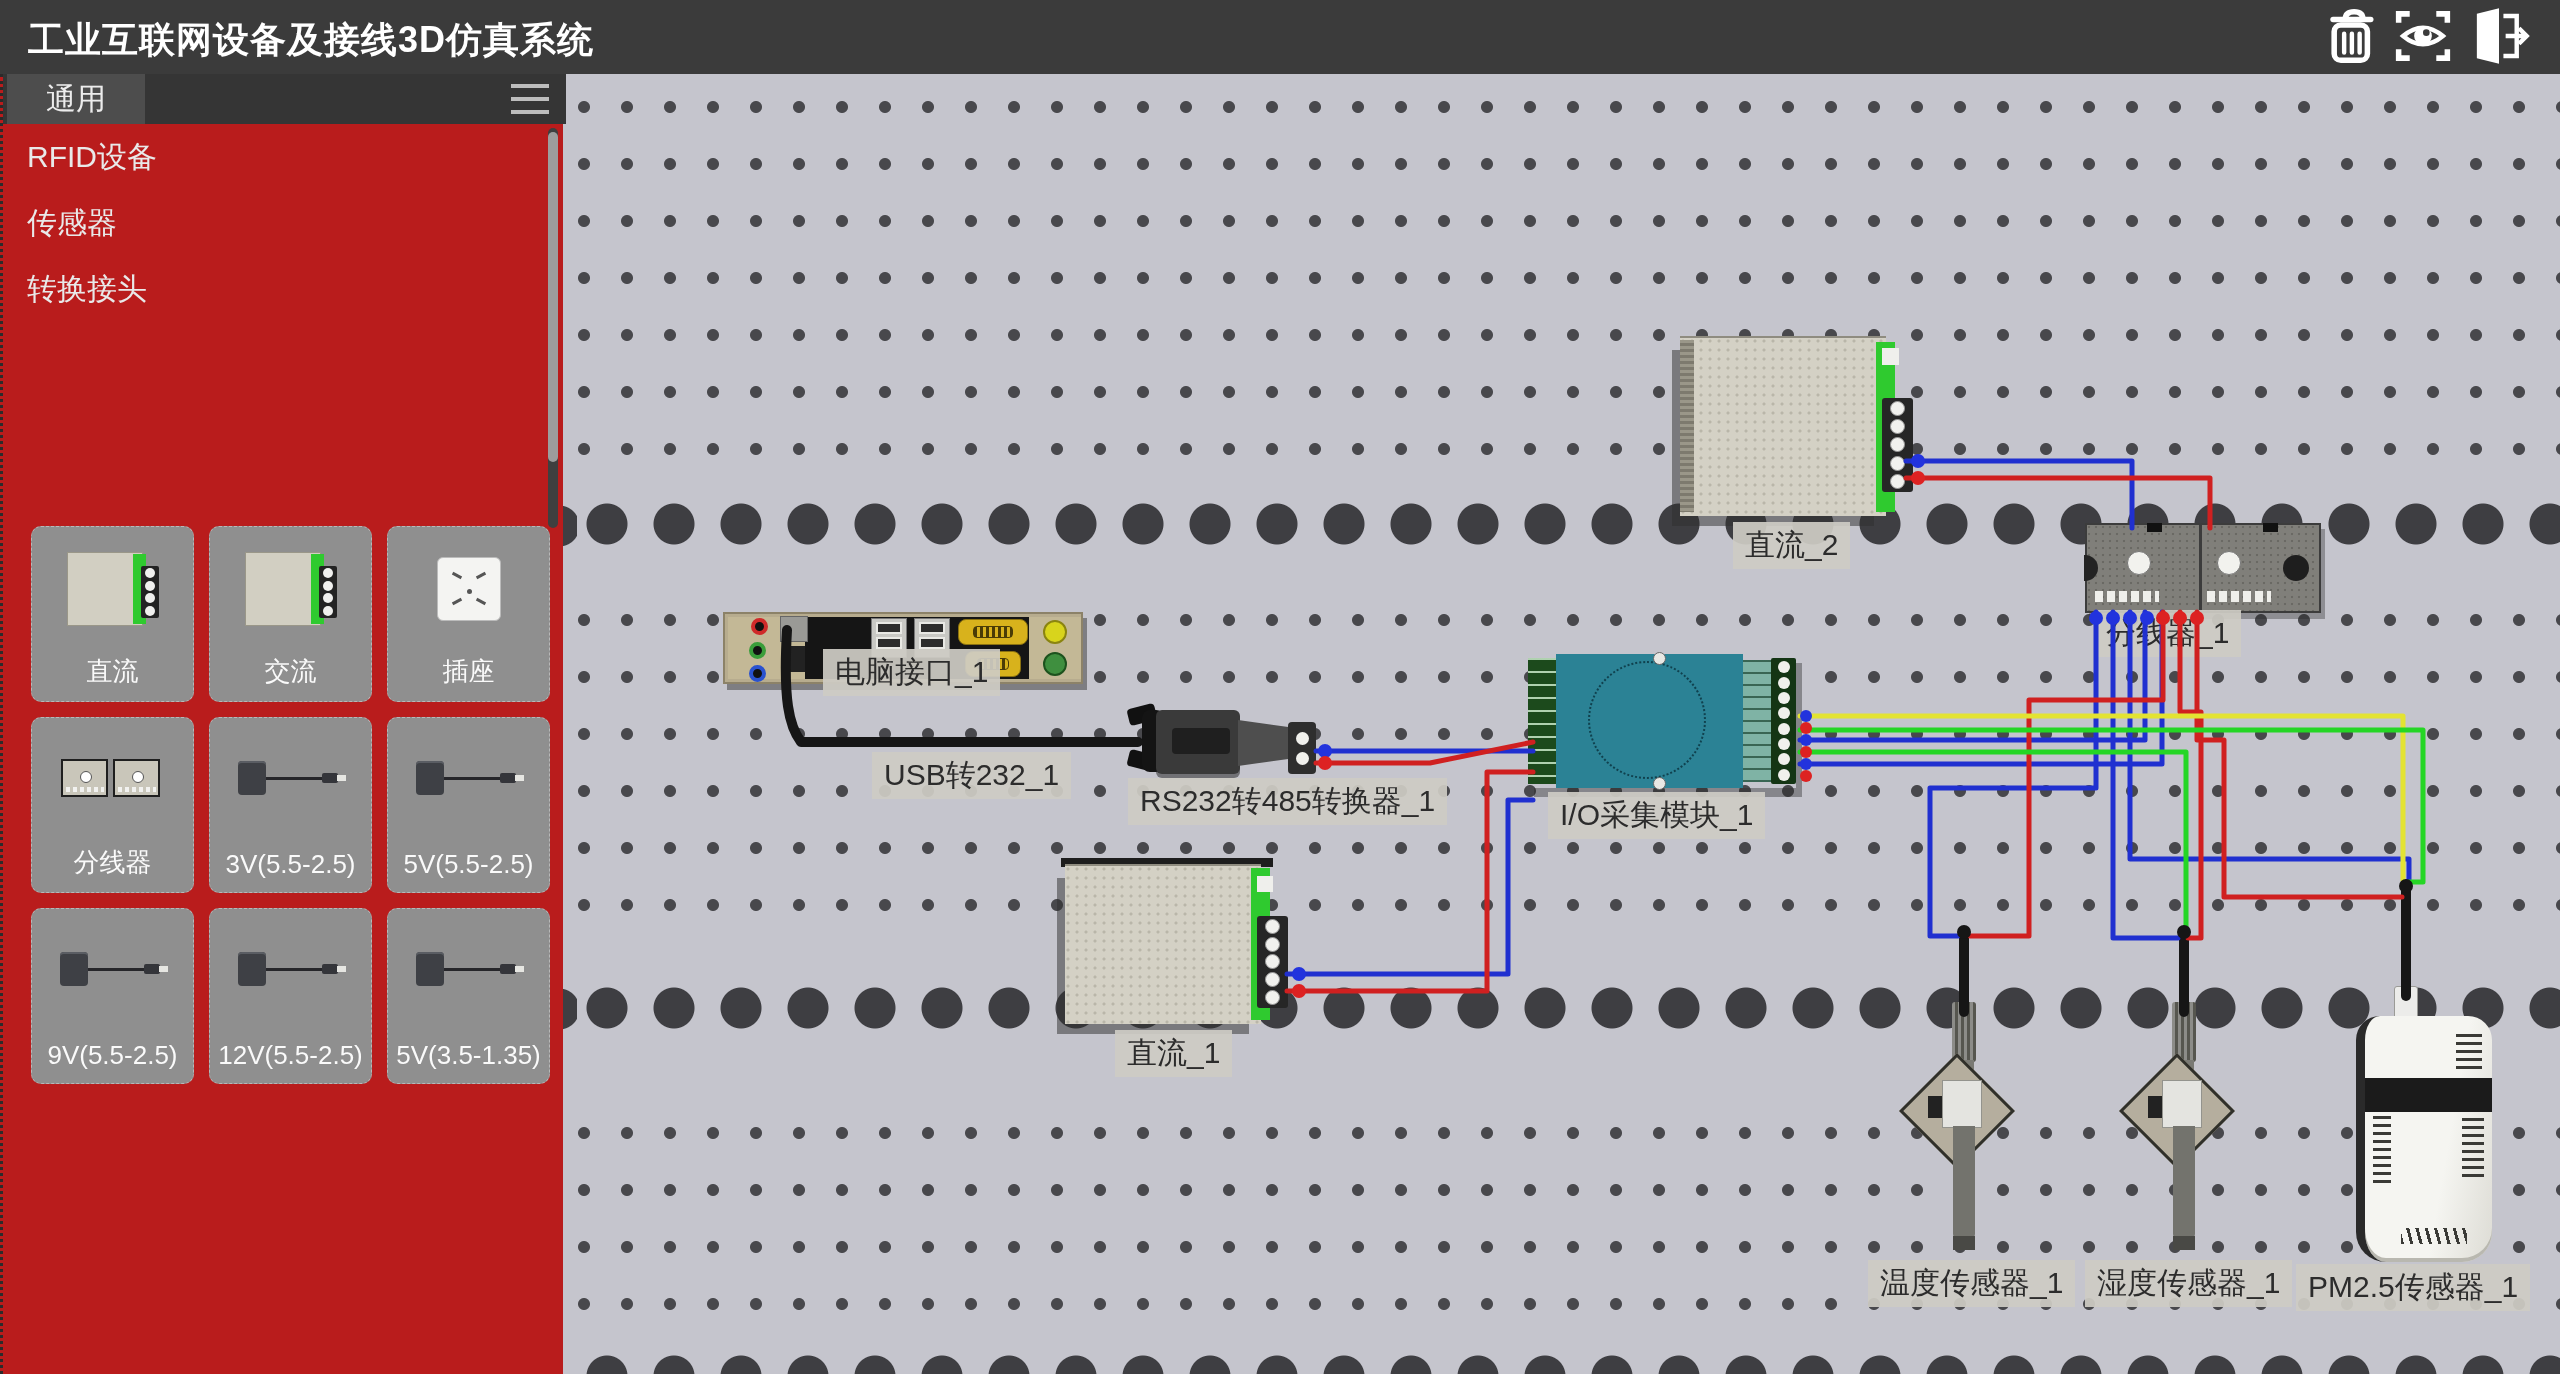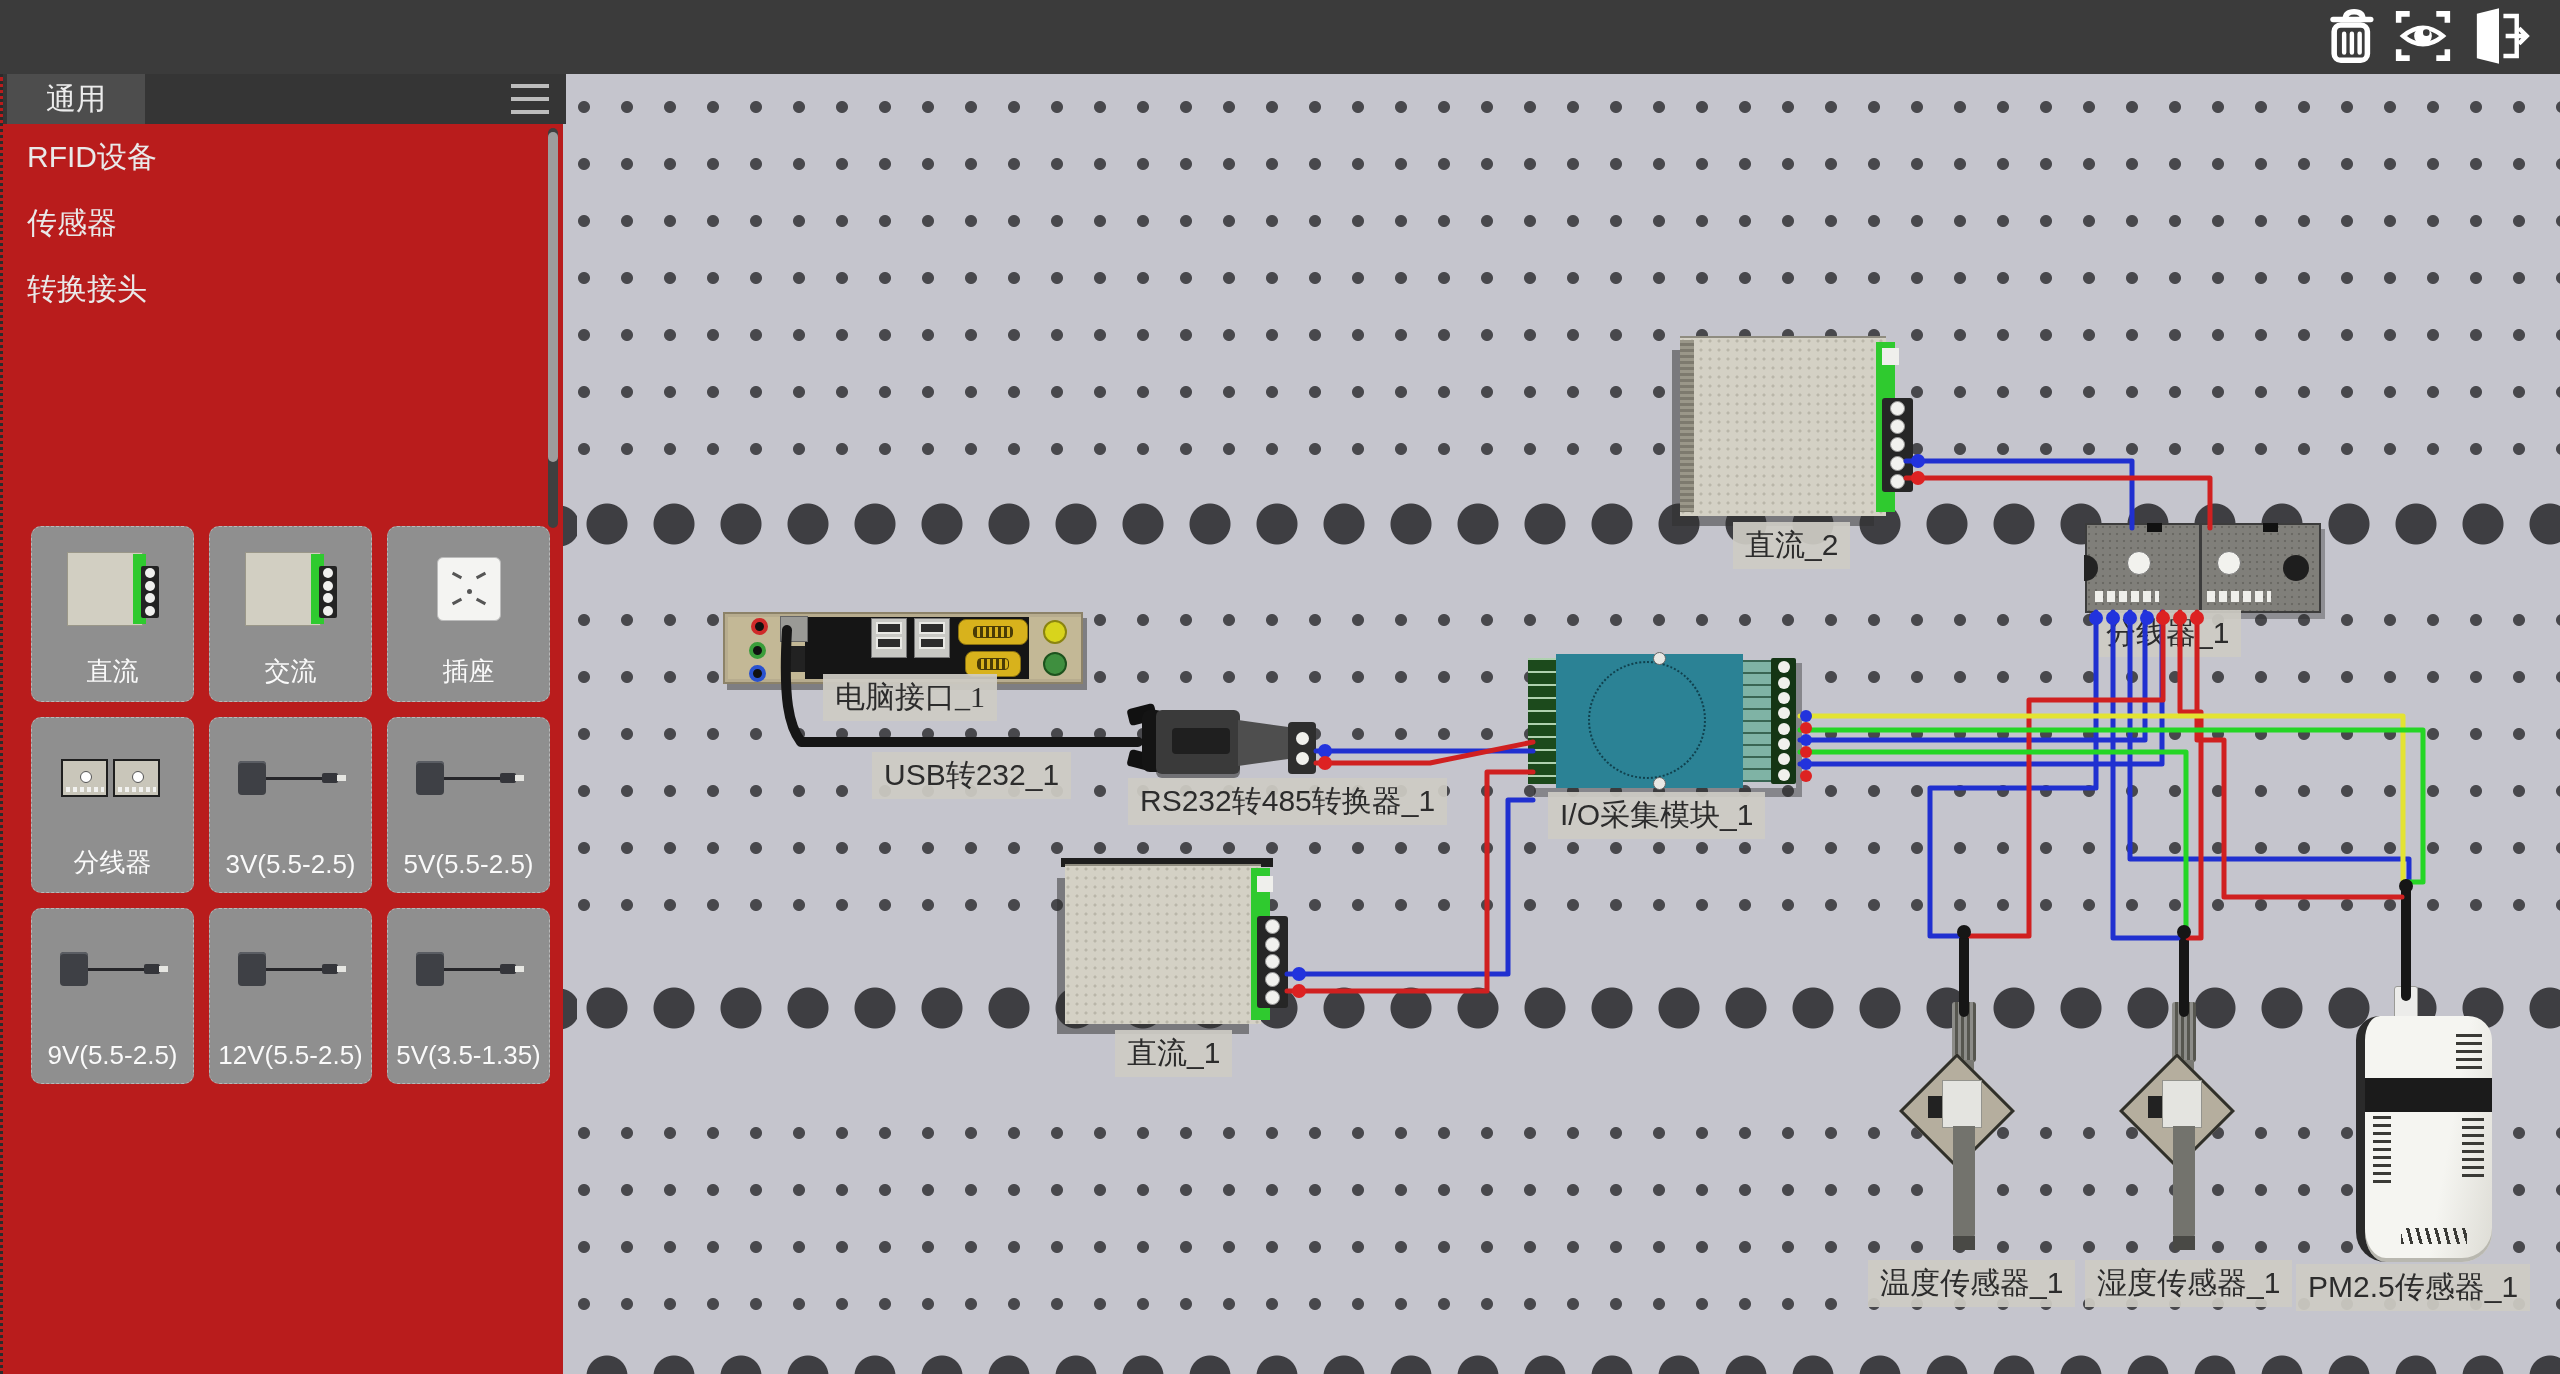--- a/index.html
+++ b/index.html
@@ -154,20 +154,21 @@
   #wires { position:absolute; left:0; top:0; width:2560px; height:1374px; z-index:40; pointer-events:none; }
   #wires polyline, #wires path, #wires line { fill:none; stroke-linejoin:round; stroke-linecap:round; }
   .w5 { stroke-width:5px; } .w9 { stroke-width:10px; }
 </style>
 </head>
 <body>
 
 <div id="stage">
 
   <div id="titlebar">
+    <div id="title">工业互联网设备及接线3D仿真系统</div>
 
     <div class="tool-btn" style="left:2322px;">
       <svg viewBox="0 0 56 56">
         <path d="M10 13 H44" stroke="#fff" stroke-width="5" fill="none" stroke-linecap="round"></path>
         <path d="M21 13 q0 -7 8 -7 q8 0 8 7" stroke="#fff" stroke-width="5" fill="none"></path>
         <rect x="11" y="18" width="30" height="32" rx="6" stroke="#fff" stroke-width="5" fill="none"></rect>
         <path d="M20 26 V43 M27 26 V43 M34 26 V43" stroke="#fff" stroke-width="4" fill="none" stroke-linecap="round"></path>
       </svg>
     </div>
     <div class="tool-btn" style="left:2392px;">
@@ -362,21 +363,21 @@
       </div>
     <div class="db9" style="left:233px; top:5px; width:70px; height:26px;">
         <i></i>
       </div>
     <div class="db9" style="left:240px; top:37px; width:56px; height:26px;">
         <i></i>
       </div>
     <div class="rc" style="left:318px; top:6px;  background:#d8d41c; border:2px solid #8a8410;"></div>
     <div class="rc" style="left:318px; top:38px; background:#3f8f3f; border:2px solid #1d521d;"></div>
   </div>
-  <div class="lbl" style="left:823px; top:674px;font-family:Liberation Serif, serif;">电脑接口_1</div>
+  <div class="lbl" style="left:823px; top:649px;">电脑接口_1</div>
   <div class="lbl" style="left:872px; top:752px;">USB转232_1</div>
 
   <div class="dev" style="left:1126px; top:700px; width:200px; height:100px;">
     <div class="rs-part" style="left:2px; top:6px; width:28px; height:17px; background:#111; border-radius:4px; transform:rotate(-14deg);"></div>
     <div class="rs-part" style="left:2px; top:52px; width:28px; height:17px; background:#111; border-radius:4px; transform:rotate(14deg);"></div>
     <div class="rs-part" style="left:16px; top:10px; width:22px; height:62px; background:#141414; border-radius:8px;"></div>
     <div class="rs-part" style="left:30px; top:10px; width:84px; height:64px; background:#3a3a3a; border-radius:6px; box-shadow:0 4px 0 rgba(30,30,30,.5);"></div>
     <div class="rs-part" style="left:46px; top:28px; width:58px; height:26px; background:#1f1f1f; border-radius:4px;"></div>
     <div class="rs-part" style="left:112px; top:20px; width:52px; height:46px; background:#4e4e4e; clip-path:polygon(0 0,100% 16%,100% 84%,0 100%);"></div>
     <div class="rs-part" style="left:162px; top:22px; width:28px; height:52px; background:#2e2e2e; border-radius:4px;"></div>

